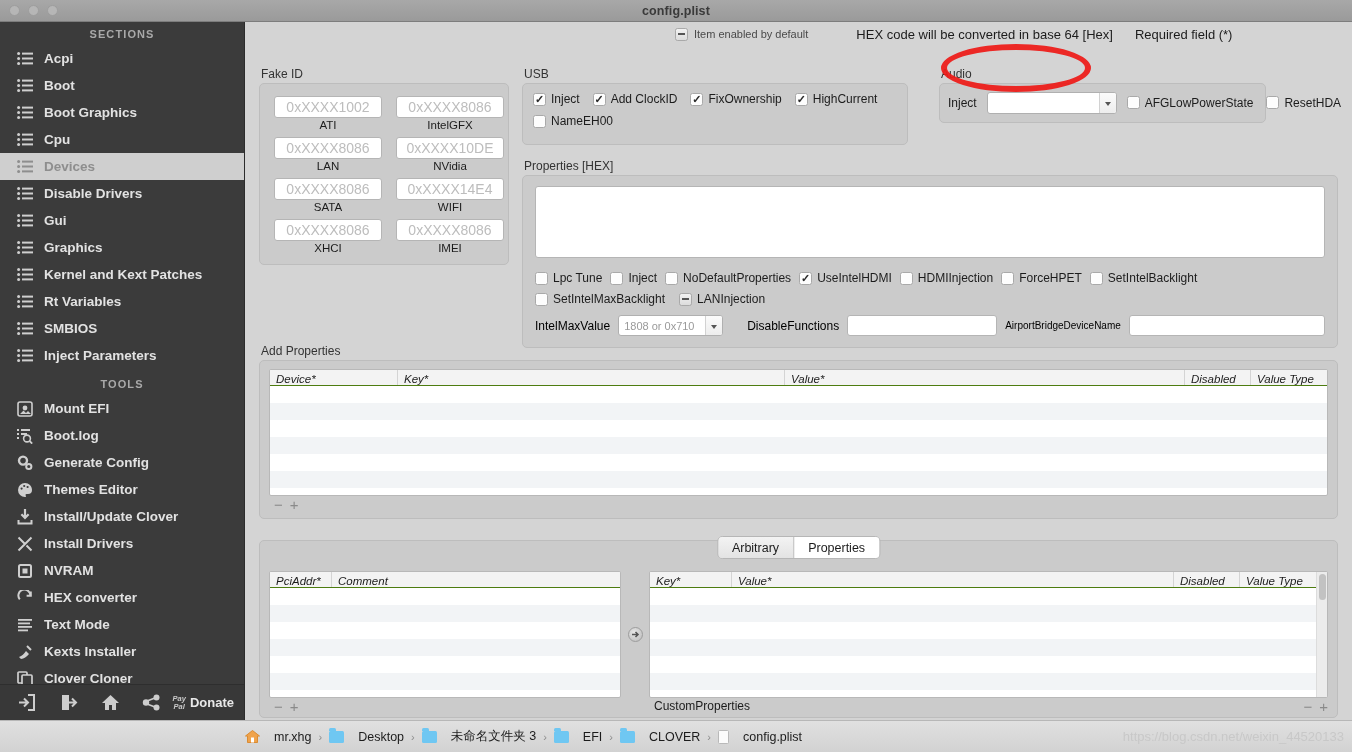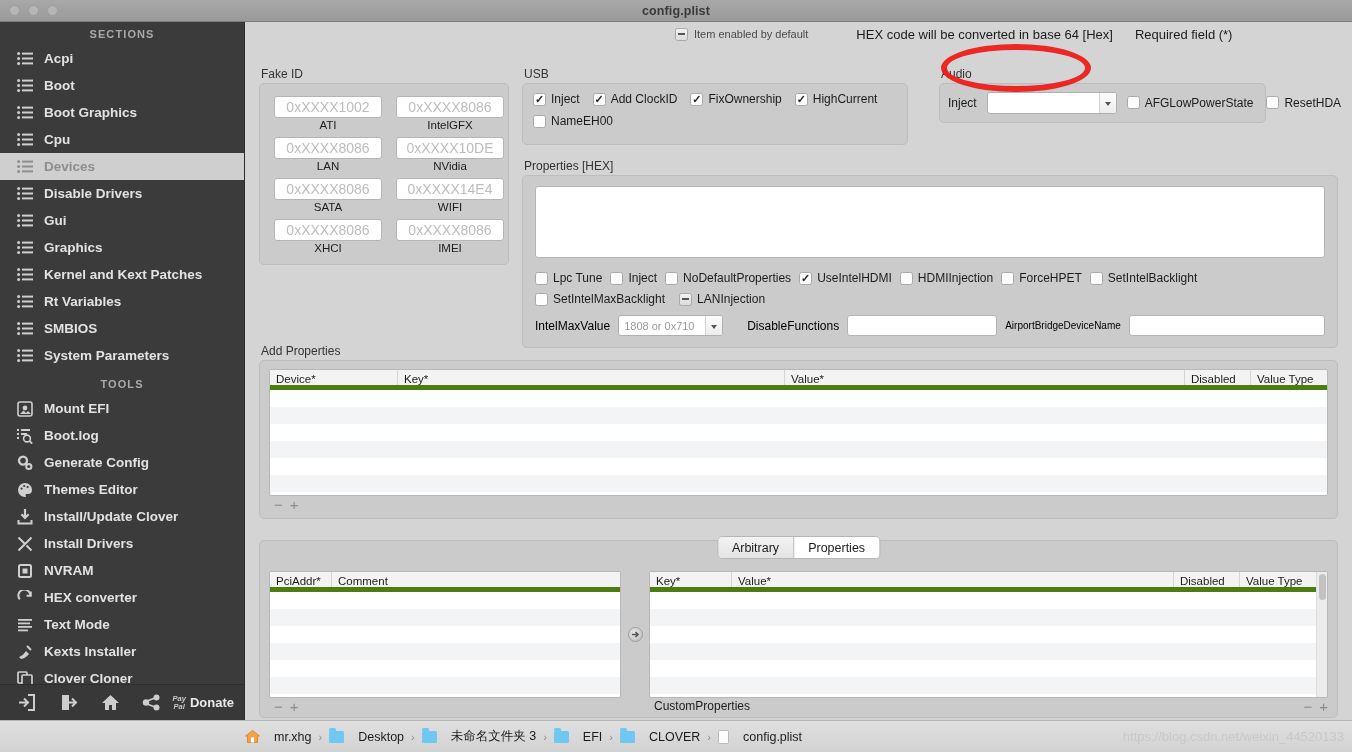--- a/index.html
+++ b/index.html
@@ -138,21 +138,21 @@
     content:""; position:absolute; right:1px; top:1px; bottom:1px; width: 16px;
     background: linear-gradient(#fbfbfb,#ededed); border-left: 1px solid #d2d2d2;
     border-radius: 0 2px 2px 0; pointer-events:none;
   }
 
   
   .tablebox {
     background: #fff; border: 1px solid #b8b8b8; border-radius: 2px;
     overflow: hidden; display: flex; flex-direction: column;
   }
-  .thead { display: flex; background: #f3f3f3; border-bottom: 5px solid #4d7c0f; height: 20px; }
+  .thead { display: flex; background: #f3f3f3; border-bottom: 1px solid #4d7c0f; height: 20px; font-style: italic; }
   .th {
     font-size: 11.5px; color: #1c1c1c; padding: 3px 0 0 6px;
     border-right: 1px solid #d4d4d4; overflow: hidden; white-space: nowrap;
   }
   .th:last-child { border-right: none; }
   .trow { height: 17px; }
   .trow.alt { background: #f2f4f6; }
 
   .pm { display: flex; align-items: center; gap: 7px; font-size: 15px; color: #8a8a8a; height: 16px; padding-left: 5px;}
   .pm span { line-height: 13px; cursor: default; }
@@ -385,21 +385,21 @@
               <span class="ic">
                 <svg width="16" height="13" viewBox="0 0 16 13">
                   <circle cx="1.6" cy="1.6" r="1.5" fill="currentColor"></circle>
                   <rect x="5" y="0.6" width="11" height="2" fill="currentColor"></rect>
                   <circle cx="1.6" cy="6.5" r="1.5" fill="currentColor"></circle>
                   <rect x="5" y="5.5" width="11" height="2" fill="currentColor"></rect>
                   <circle cx="1.6" cy="11.4" r="1.5" fill="currentColor"></circle>
                   <rect x="5" y="10.4" width="11" height="2" fill="currentColor"></rect>
                 </svg>
               </span>
-              <span>System Parameters</span>
+              <span>Inject Parameters</span>
             </div>
           </div>
         <div class="sb-header" style="padding-top:9px;">TOOLS</div>
         <div id="tools-list">
             <div class="sb-item">
               <span class="ic">
                 <svg width="16" height="16" viewBox="0 0 16 16">
                   <rect x="1" y="1" width="14" height="14" rx="2" fill="none" stroke="currentColor" stroke-width="1.6"></rect>
                   <circle cx="8" cy="7" r="2.4" fill="currentColor"></circle>
                   <path d="M3 13l3.5-3.5L9 12l2-2 3 3z" fill="currentColor"></path>

